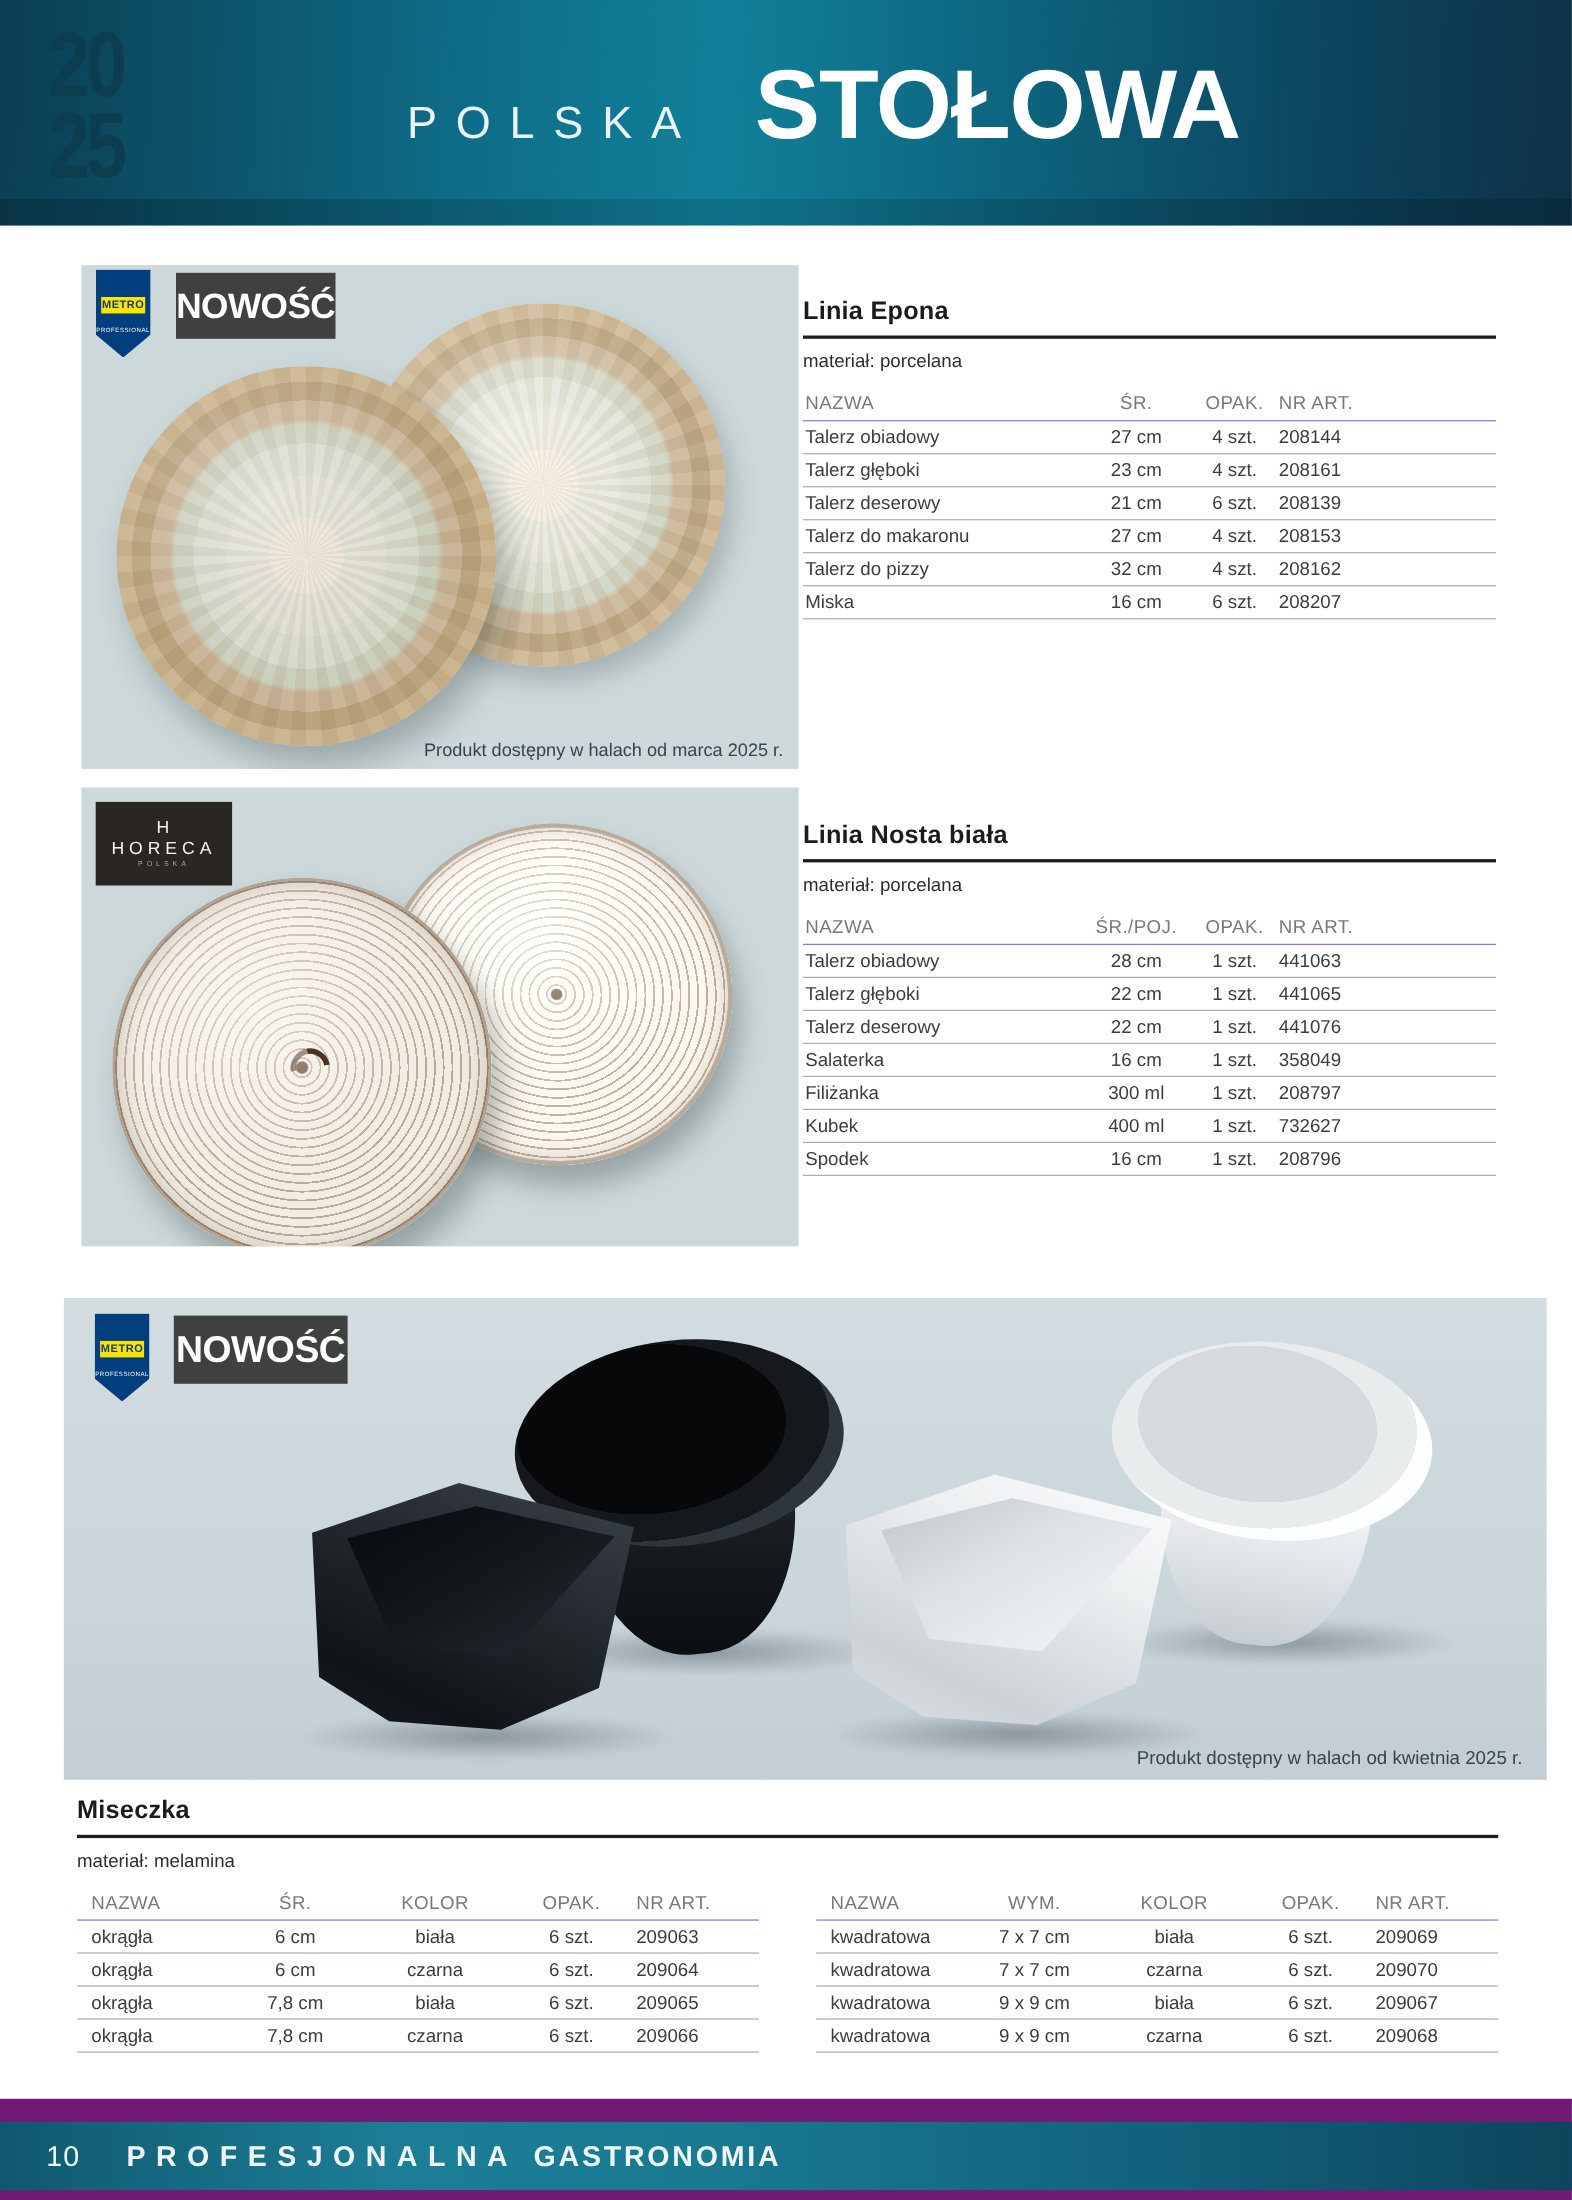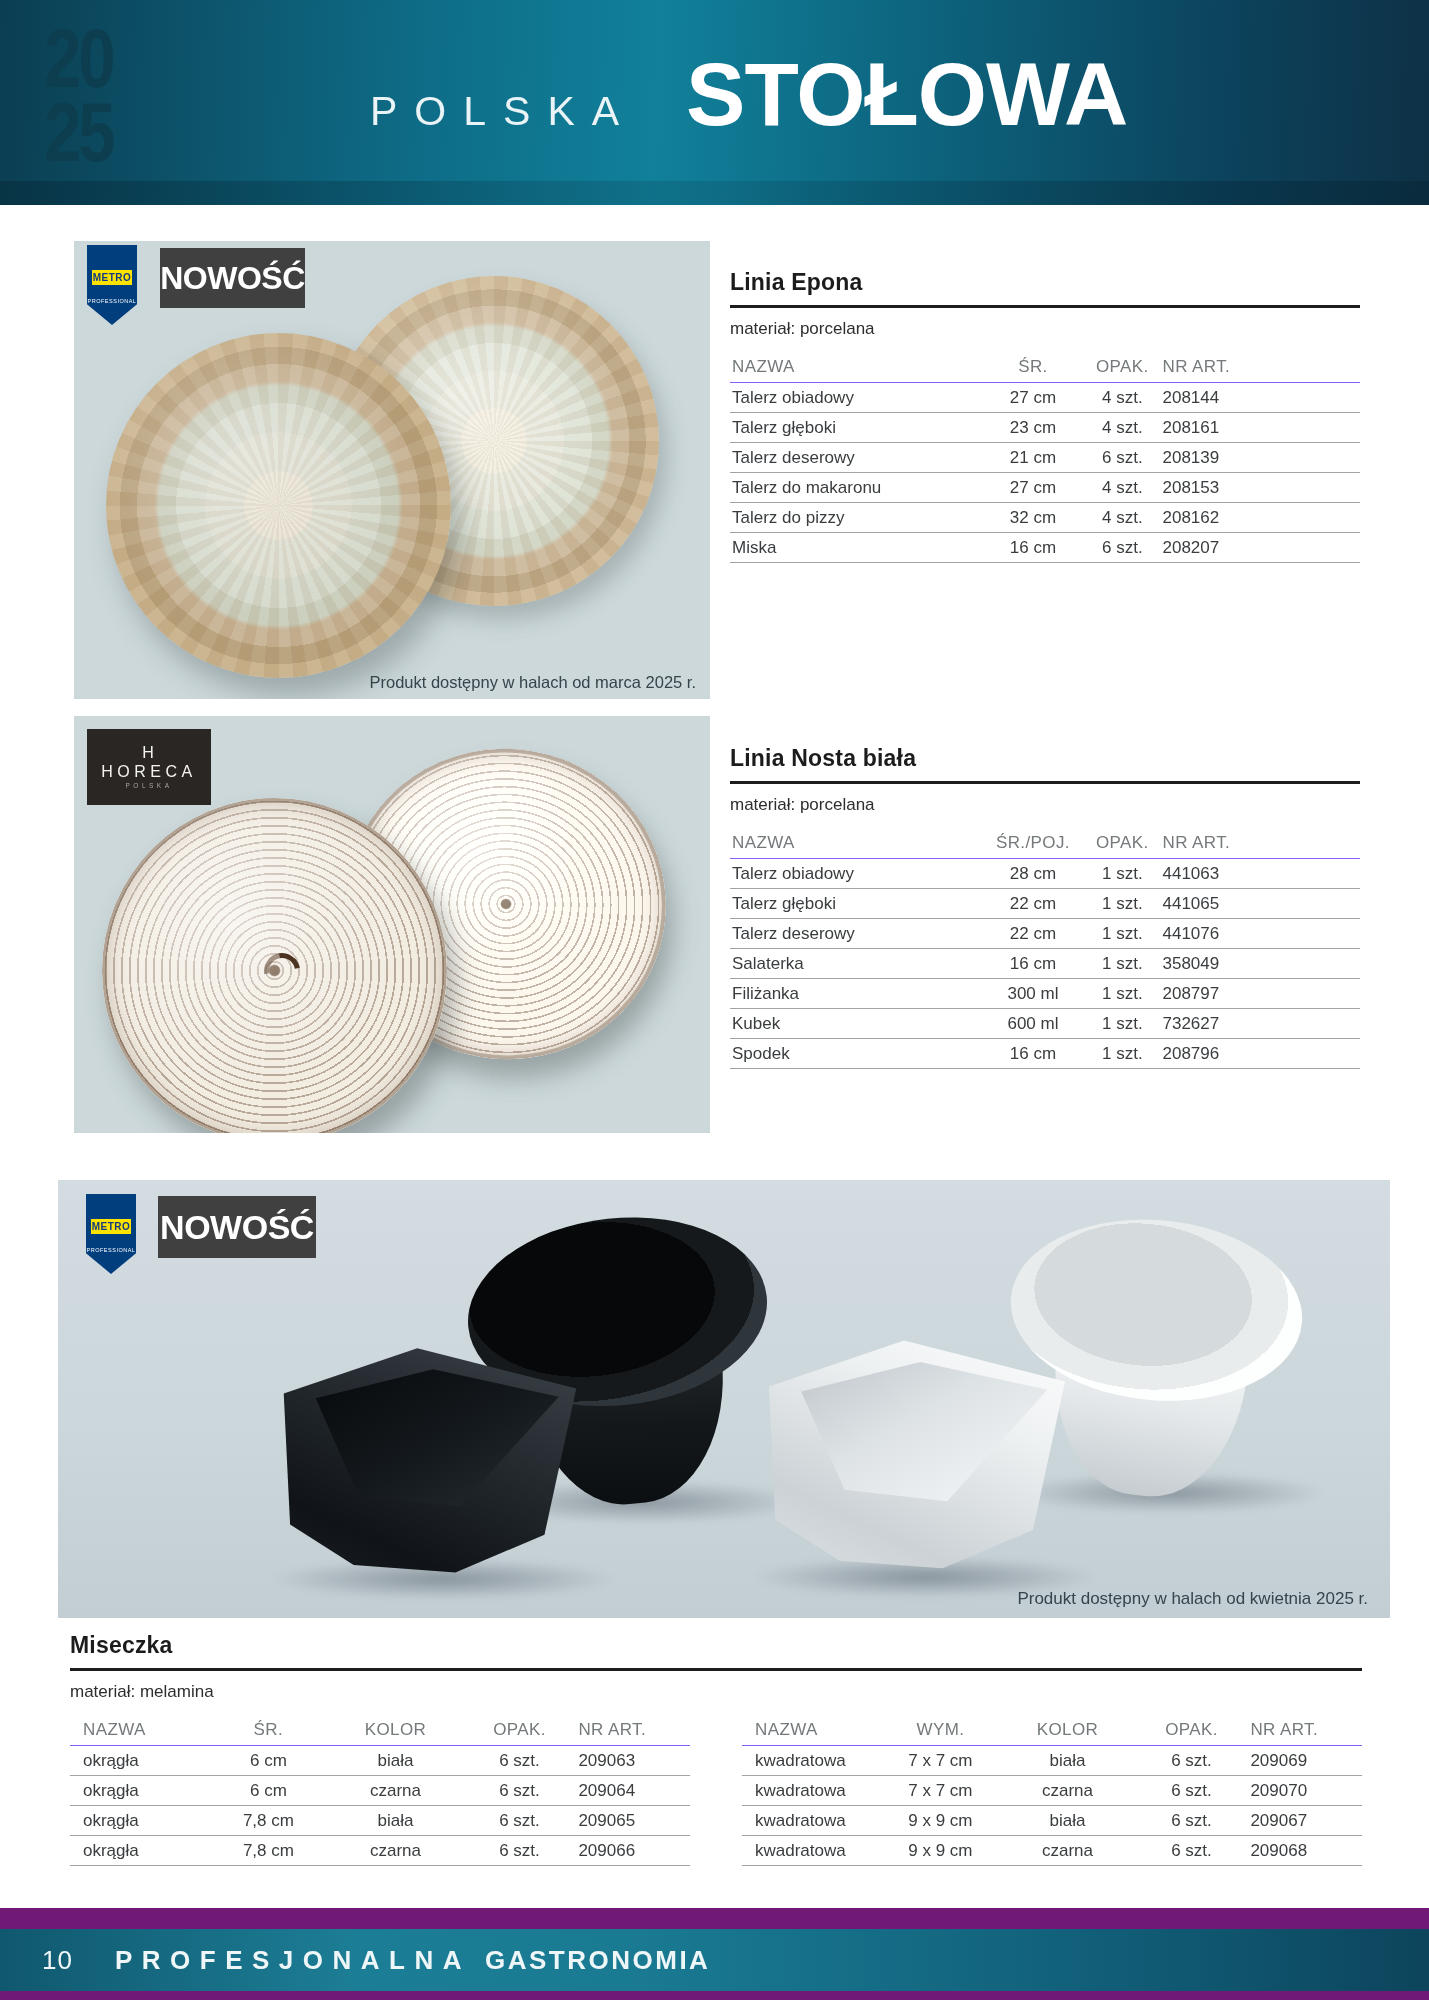--- a/index.html
+++ b/index.html
@@ -11,21 +11,21 @@
     background:linear-gradient(92deg,#0b3e52 0%,#0e6d88 30%,#11809a 46%,#0d6680 63%,#0c425c 86%,#0e3146 100%);}
   #header .bottom-strip{position:absolute;left:0;bottom:0;width:100%;height:24px;
     background:linear-gradient(90deg,rgba(4,34,48,.38),rgba(4,34,48,.14) 50%,rgba(4,34,48,.42));}
   .year-logo{position:absolute;left:44px;top:22px;font-size:84px;line-height:.88;font-weight:800;
     letter-spacing:-4px;color:#0d3e50;transform:scaleX(.8);transform-origin:left top;}
   .catalog-title{position:absolute;left:370px;top:50px;display:flex;align-items:baseline;gap:50px;white-space:nowrap;}
   .title-light{font-size:41px;font-weight:400;letter-spacing:17px;color:#eaf4f6;line-height:1;}
   .title-bold{font-size:89px;font-weight:700;letter-spacing:-1px;color:#ffffff;line-height:1;}
 
   
-  .img-card{position:absolute;background:#ccd8da;overflow:hidden;}
+  .img-card{position:absolute;background:#ccd8da;overflow:hidden;padding-left:16px;}
   #img-epona{left:74px;top:241px;width:636px;height:458px;}
   #img-nosta{left:74px;top:716px;width:636px;height:417px;}
   #img-bowls{left:58px;top:1180px;width:1332px;height:438px;
     background:linear-gradient(180deg,#d3dce0 0%,#ccd7db 55%,#c3ced4 100%);}
   .avail{position:absolute;right:14px;bottom:7px;font-size:16.5px;color:#36444c;}
   #img-bowls .avail{right:22px;bottom:9px;font-size:17px;}
 
   
   .metro-pennant{position:absolute;width:50px;height:80px;background:#003e7d;
     clip-path:polygon(0 0,100% 0,100% 74%,50% 100%,0 74%);
@@ -249,21 +249,21 @@
           <div class="tcell c3">358049</div>
         </div>
         <div class="trow">
           <div class="tcell c0">Filiżanka</div>
           <div class="tcell c1">300 ml</div>
           <div class="tcell c2">1 szt.</div>
           <div class="tcell c3">208797</div>
         </div>
         <div class="trow">
           <div class="tcell c0">Kubek</div>
-          <div class="tcell c1">600 ml</div>
+          <div class="tcell c1">400 ml</div>
           <div class="tcell c2">1 szt.</div>
           <div class="tcell c3">732627</div>
         </div>
         <div class="trow">
           <div class="tcell c0">Spodek</div>
           <div class="tcell c1">16 cm</div>
           <div class="tcell c2">1 szt.</div>
           <div class="tcell c3">208796</div>
         </div>
       </div>

